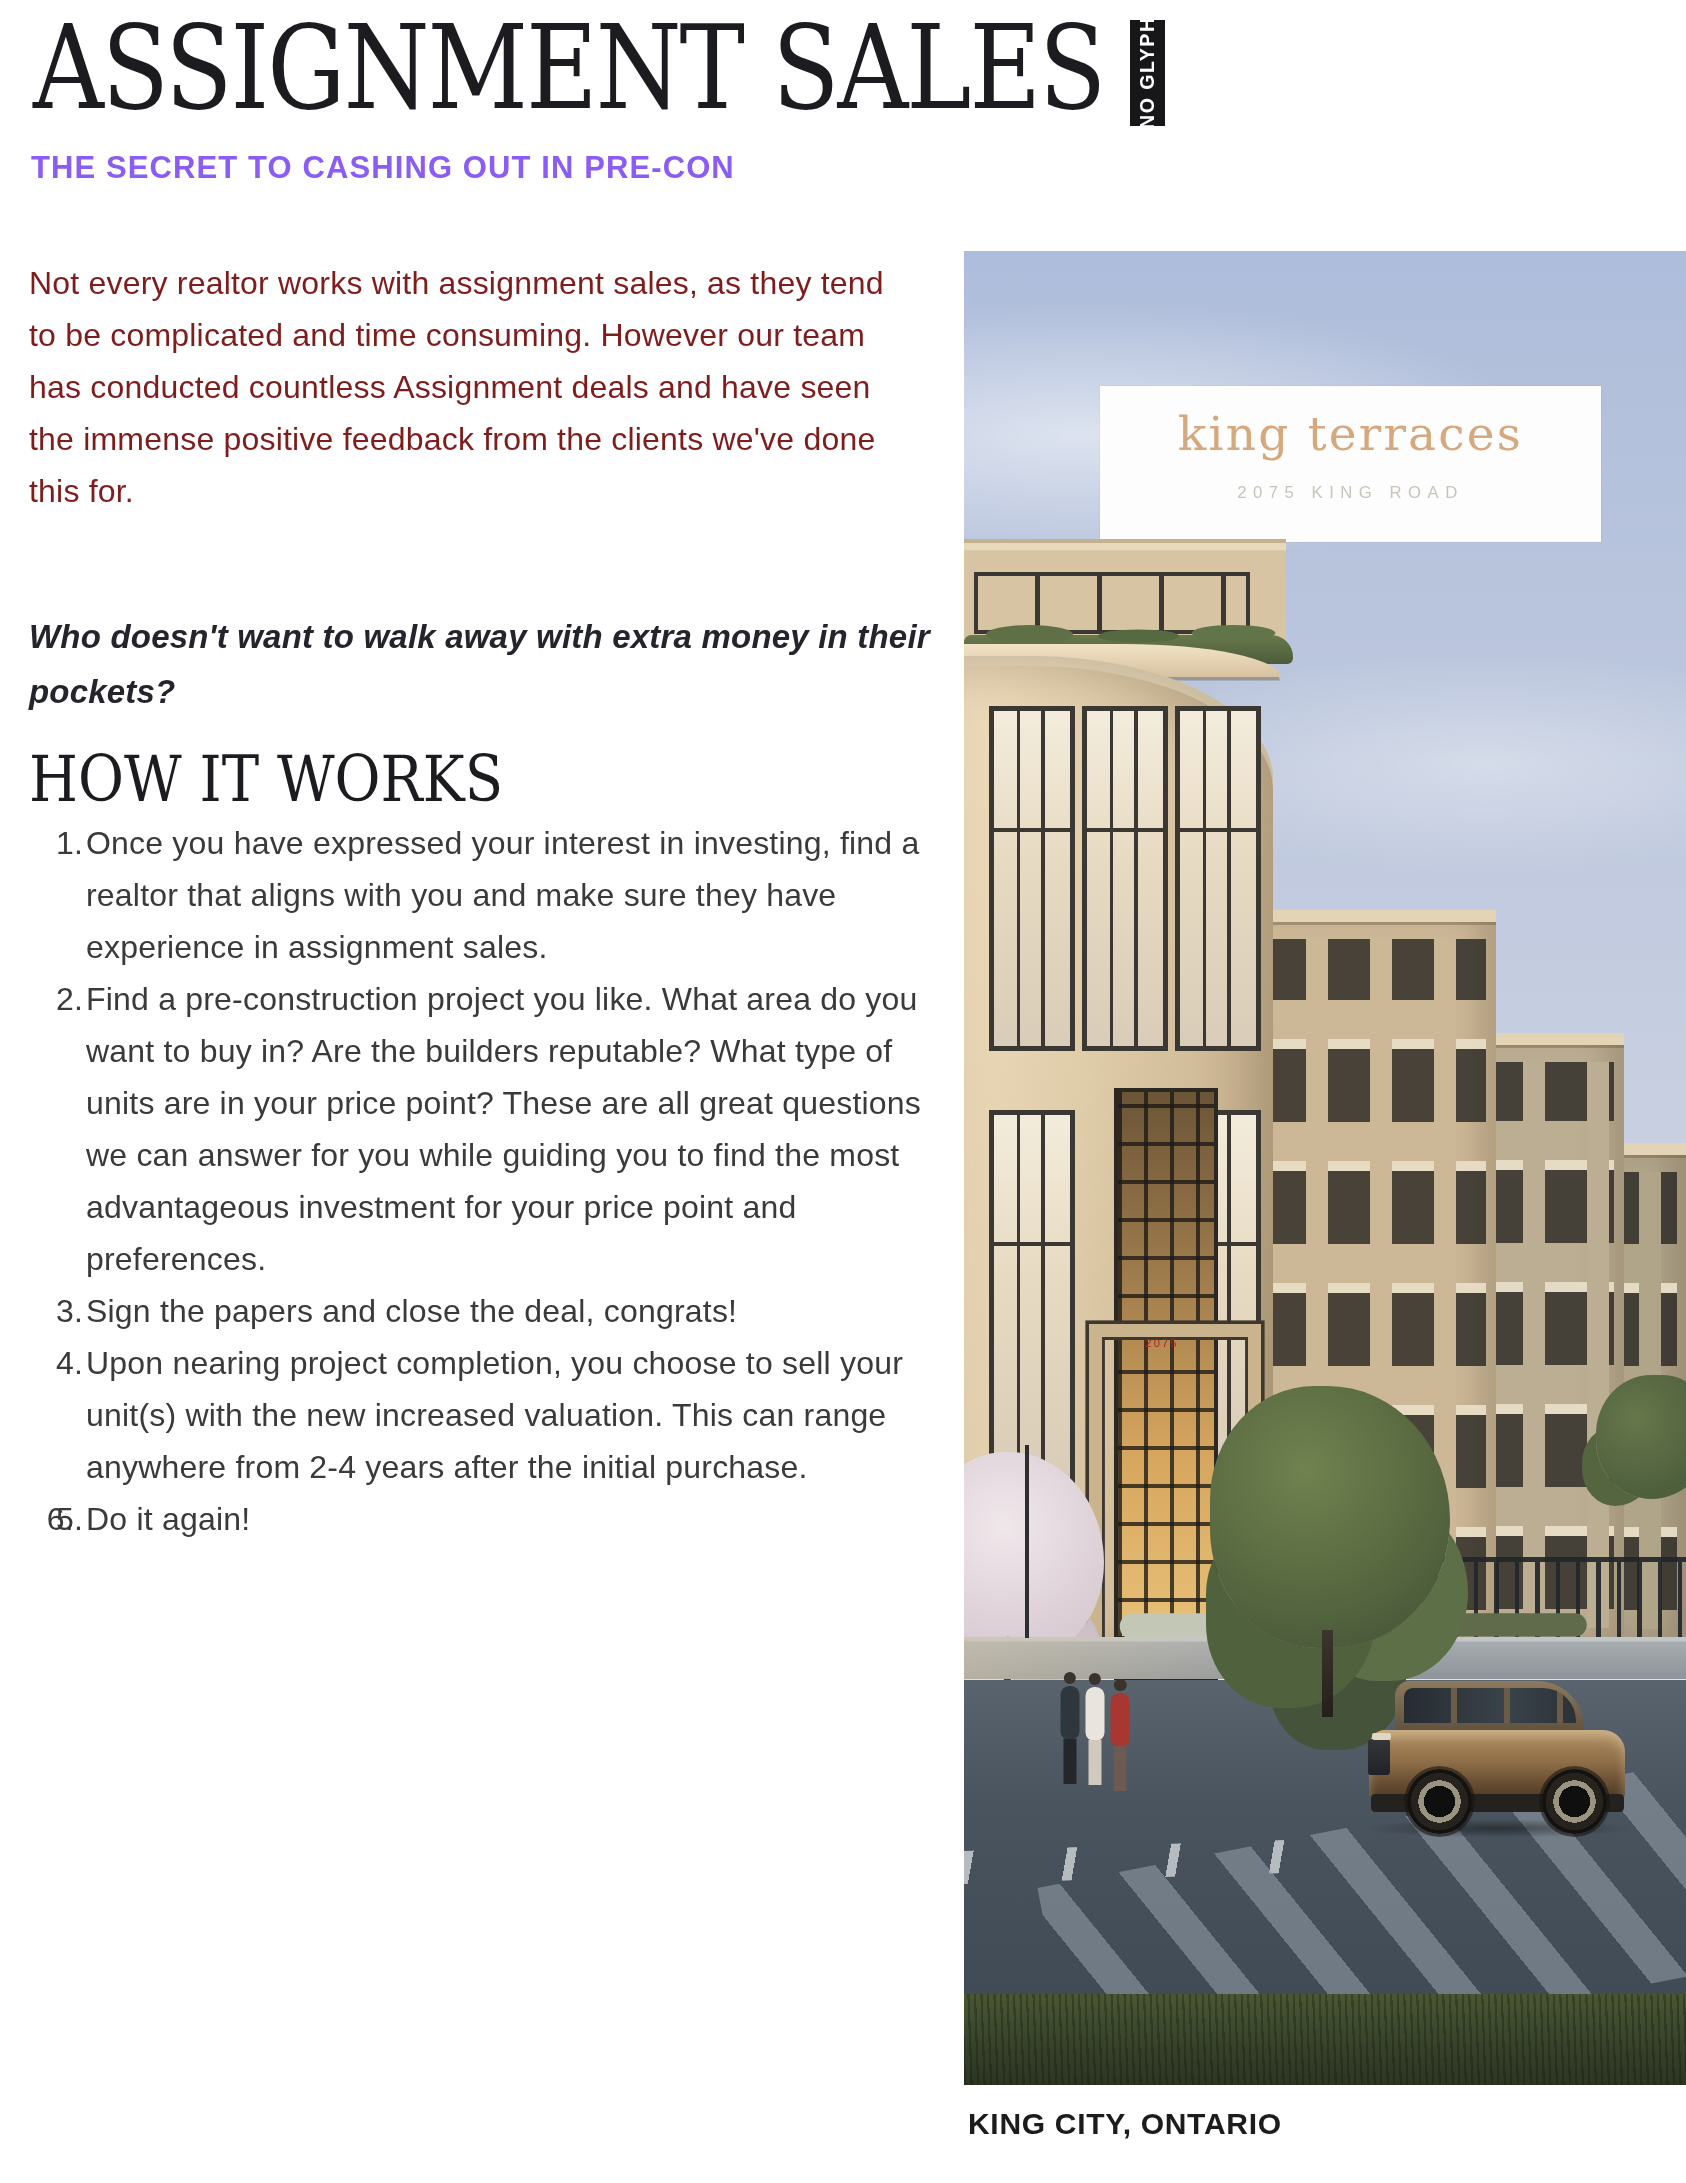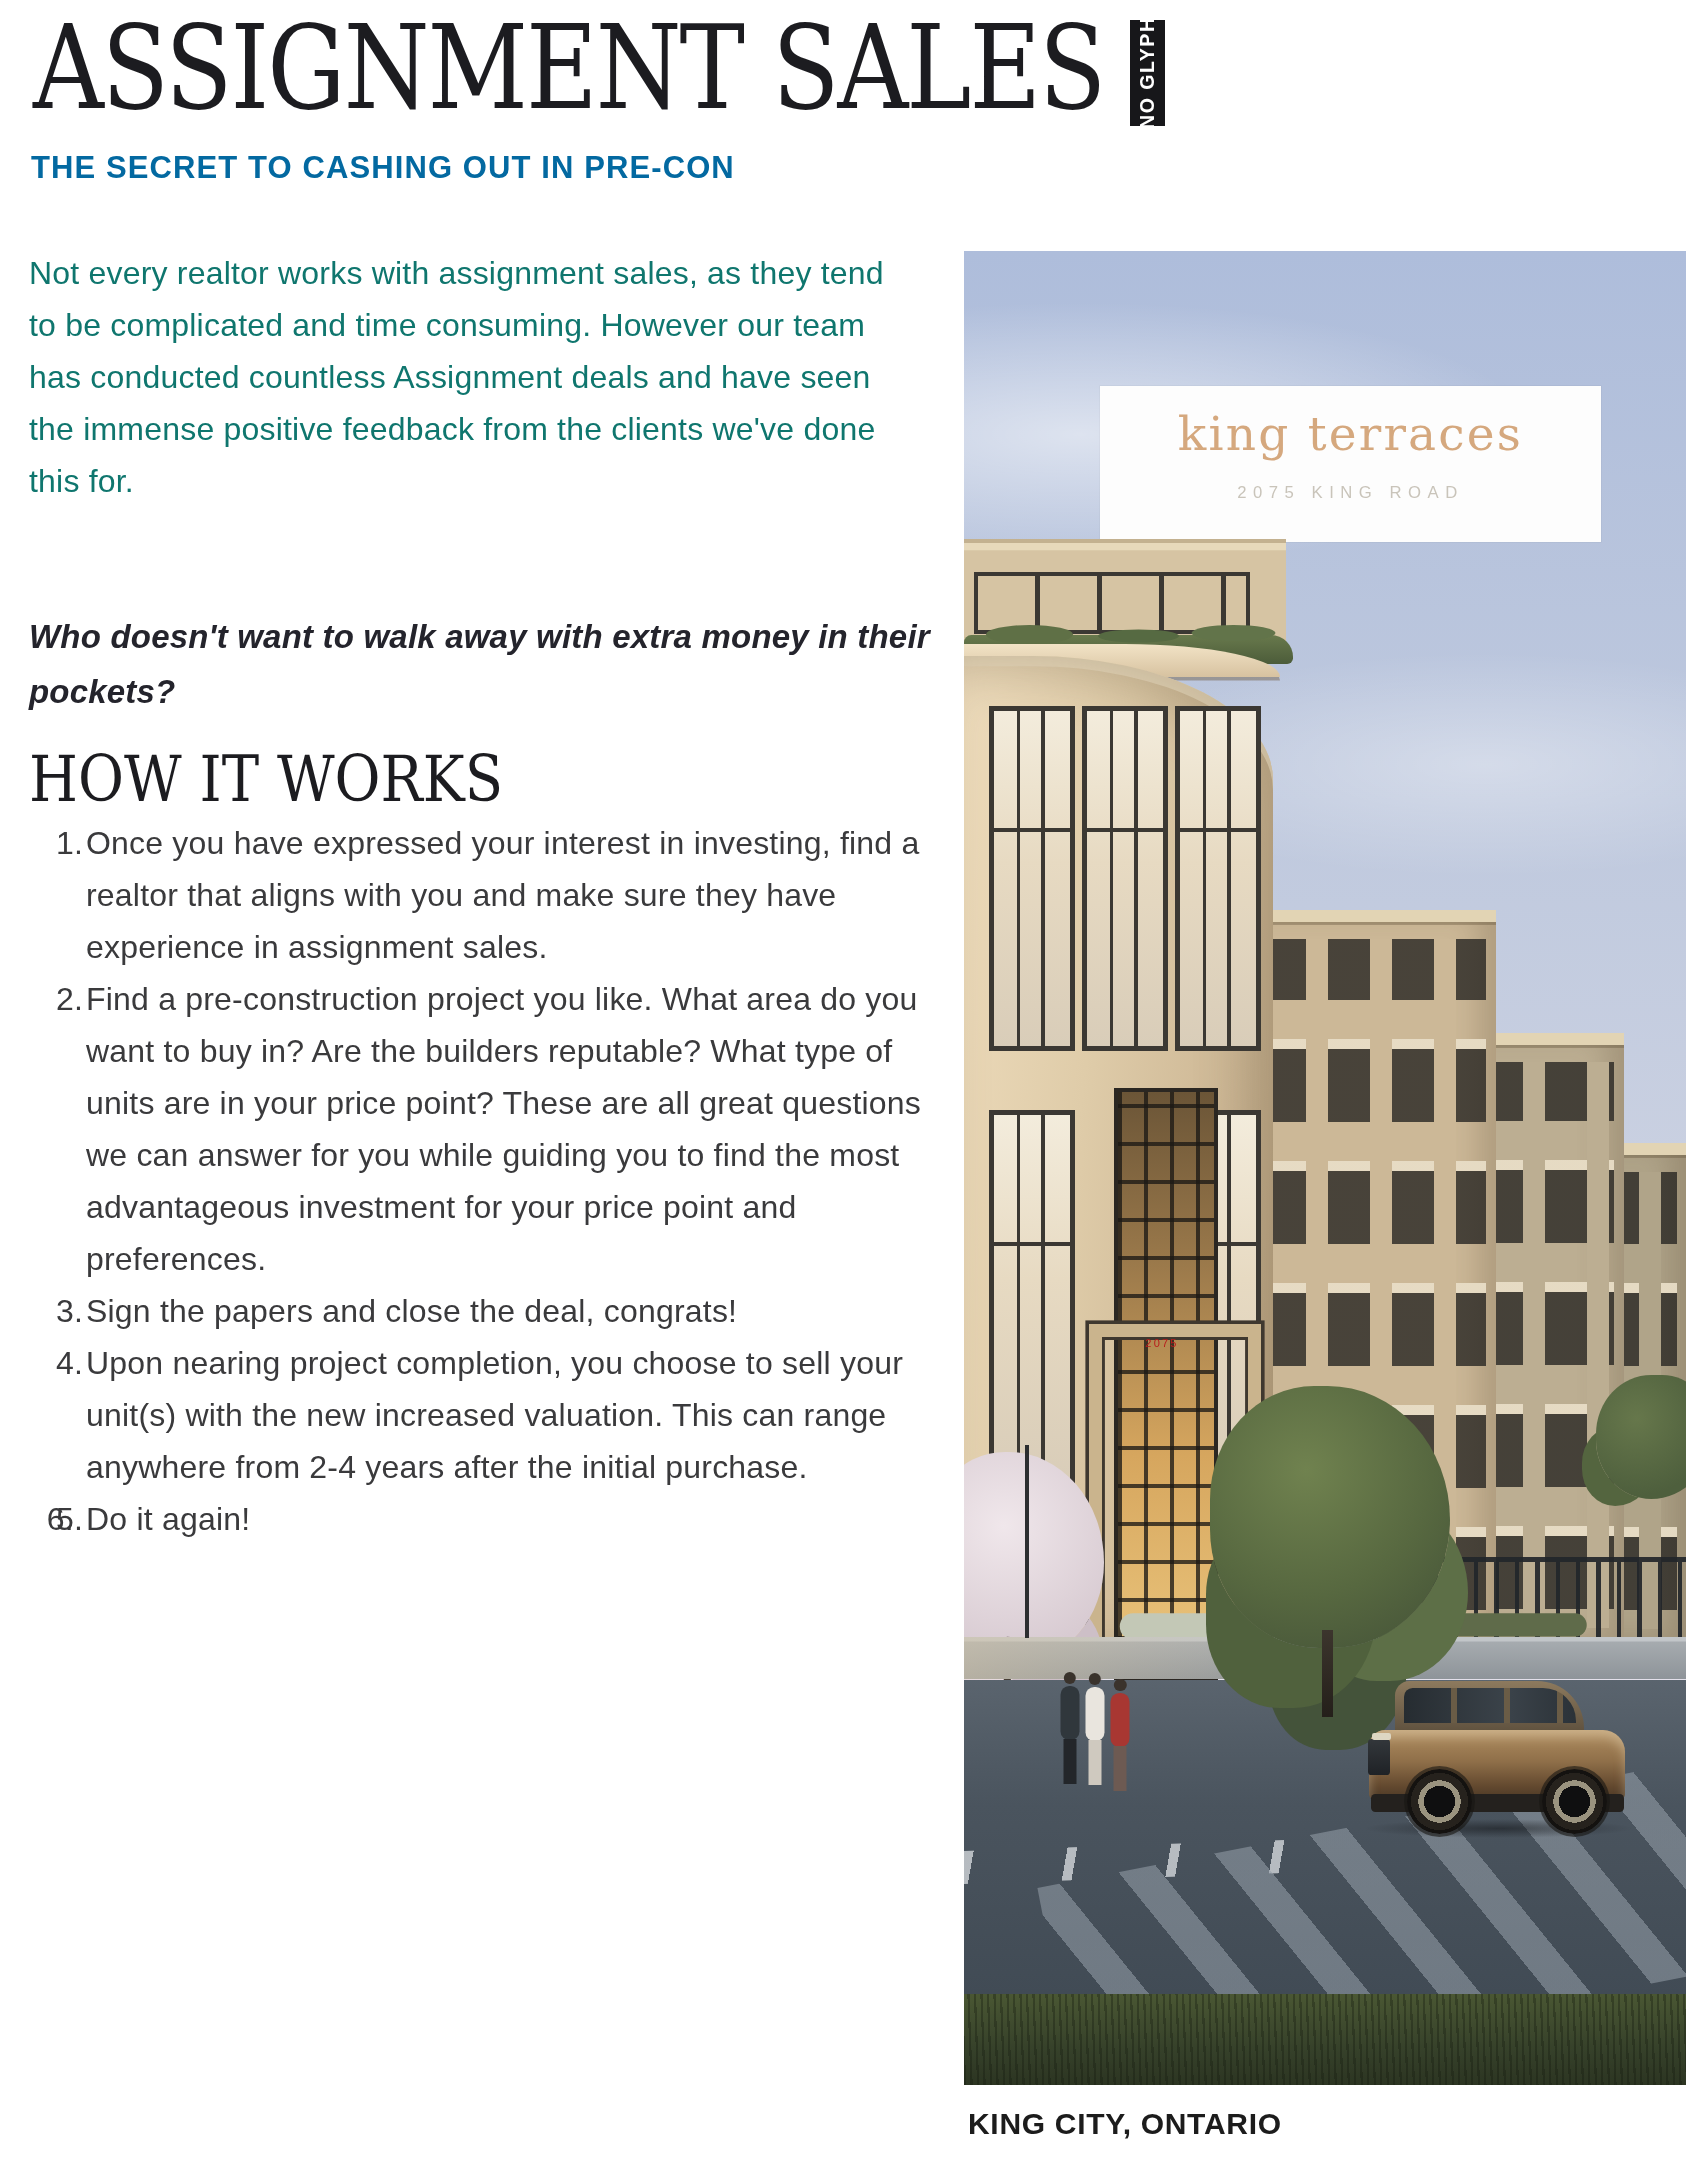--- a/index.html
+++ b/index.html
@@ -7,24 +7,24 @@
         font-family:"Liberation Sans",sans-serif;color:#3a3a3c;}
   
   .title{position:absolute;left:29px;top:5.8px;margin:4px;font-family:"DejaVu Serif",serif;
          font-weight:400;font-size:109px;line-height:109px;color:#1c1c20;white-space:nowrap;}
   .title .squeeze{display:inline-block;transform:scale(0.90,1.07);transform-origin:left top;letter-spacing:-2.2px;}
   .badge{position:absolute;left:1130px;top:20.4px;width:35px;height:106px;background:#17171a;
          color:#ffffff;display:flex;align-items:center;justify-content:center;
          writing-mode:vertical-rl;transform:rotate(180deg);
          font-weight:bold;font-size:19.6px;letter-spacing:1.5px;white-space:nowrap;}
   .subtitle{position:absolute;left:31px;top:150px;font-weight:bold;font-size:31px;
-            letter-spacing:1.1px;color:#0369a1;white-space:nowrap;}
-  
-  .paragraph{position:absolute;left:29px;top:215px;width:888px;font-size:32px;line-height:52px;
-             letter-spacing:0.2px;color:#0f766e;}
+            letter-spacing:1.1px;color:#8b5cf6;white-space:nowrap;}
+  
+  .paragraph{position:absolute;left:29px;top:225px;width:888px;font-size:32px;line-height:52px;
+             letter-spacing:0.2px;color:#7f1d1d;}
   .question{position:absolute;left:29px;top:576px;width:932px;font-size:33px;line-height:55px;
             font-weight:bold;font-style:italic;color:#24242c;letter-spacing:0.2px;}
   
   .hiw-heading{position:absolute;left:29px;top:745px;margin:0;font-family:"DejaVu Serif",serif;
                font-weight:400;font-size:61px;line-height:65px;color:#1c1c20;white-space:nowrap;}
   .hiw-heading .squeeze{display:inline-block;transform:scale(0.92,1.03);transform-origin:left top;letter-spacing:0px;}
   .hiw-list{position:absolute;left:29px;top:817px;width:899px;margin:0;padding:0;list-style:none;}
   .hiw-list li{position:relative;padding-left:57px;font-size:32px;line-height:52px;
                letter-spacing:0.2px;color:#3a3a3c;}
   .hiw-list .num{position:absolute;left:0;top:0;width:54px;text-align:right;white-space:pre;}

